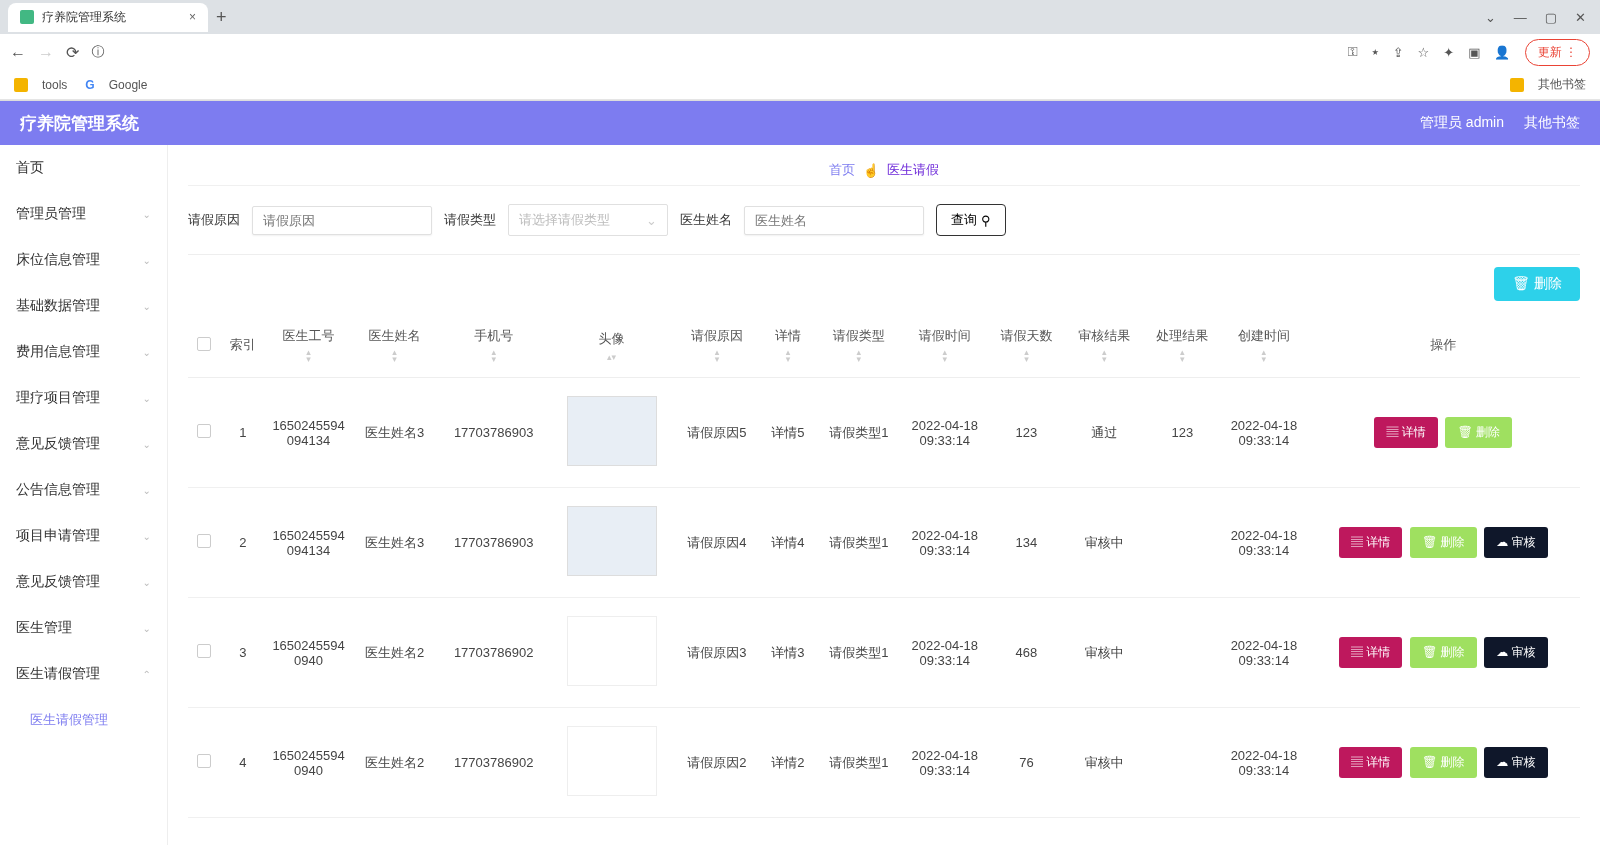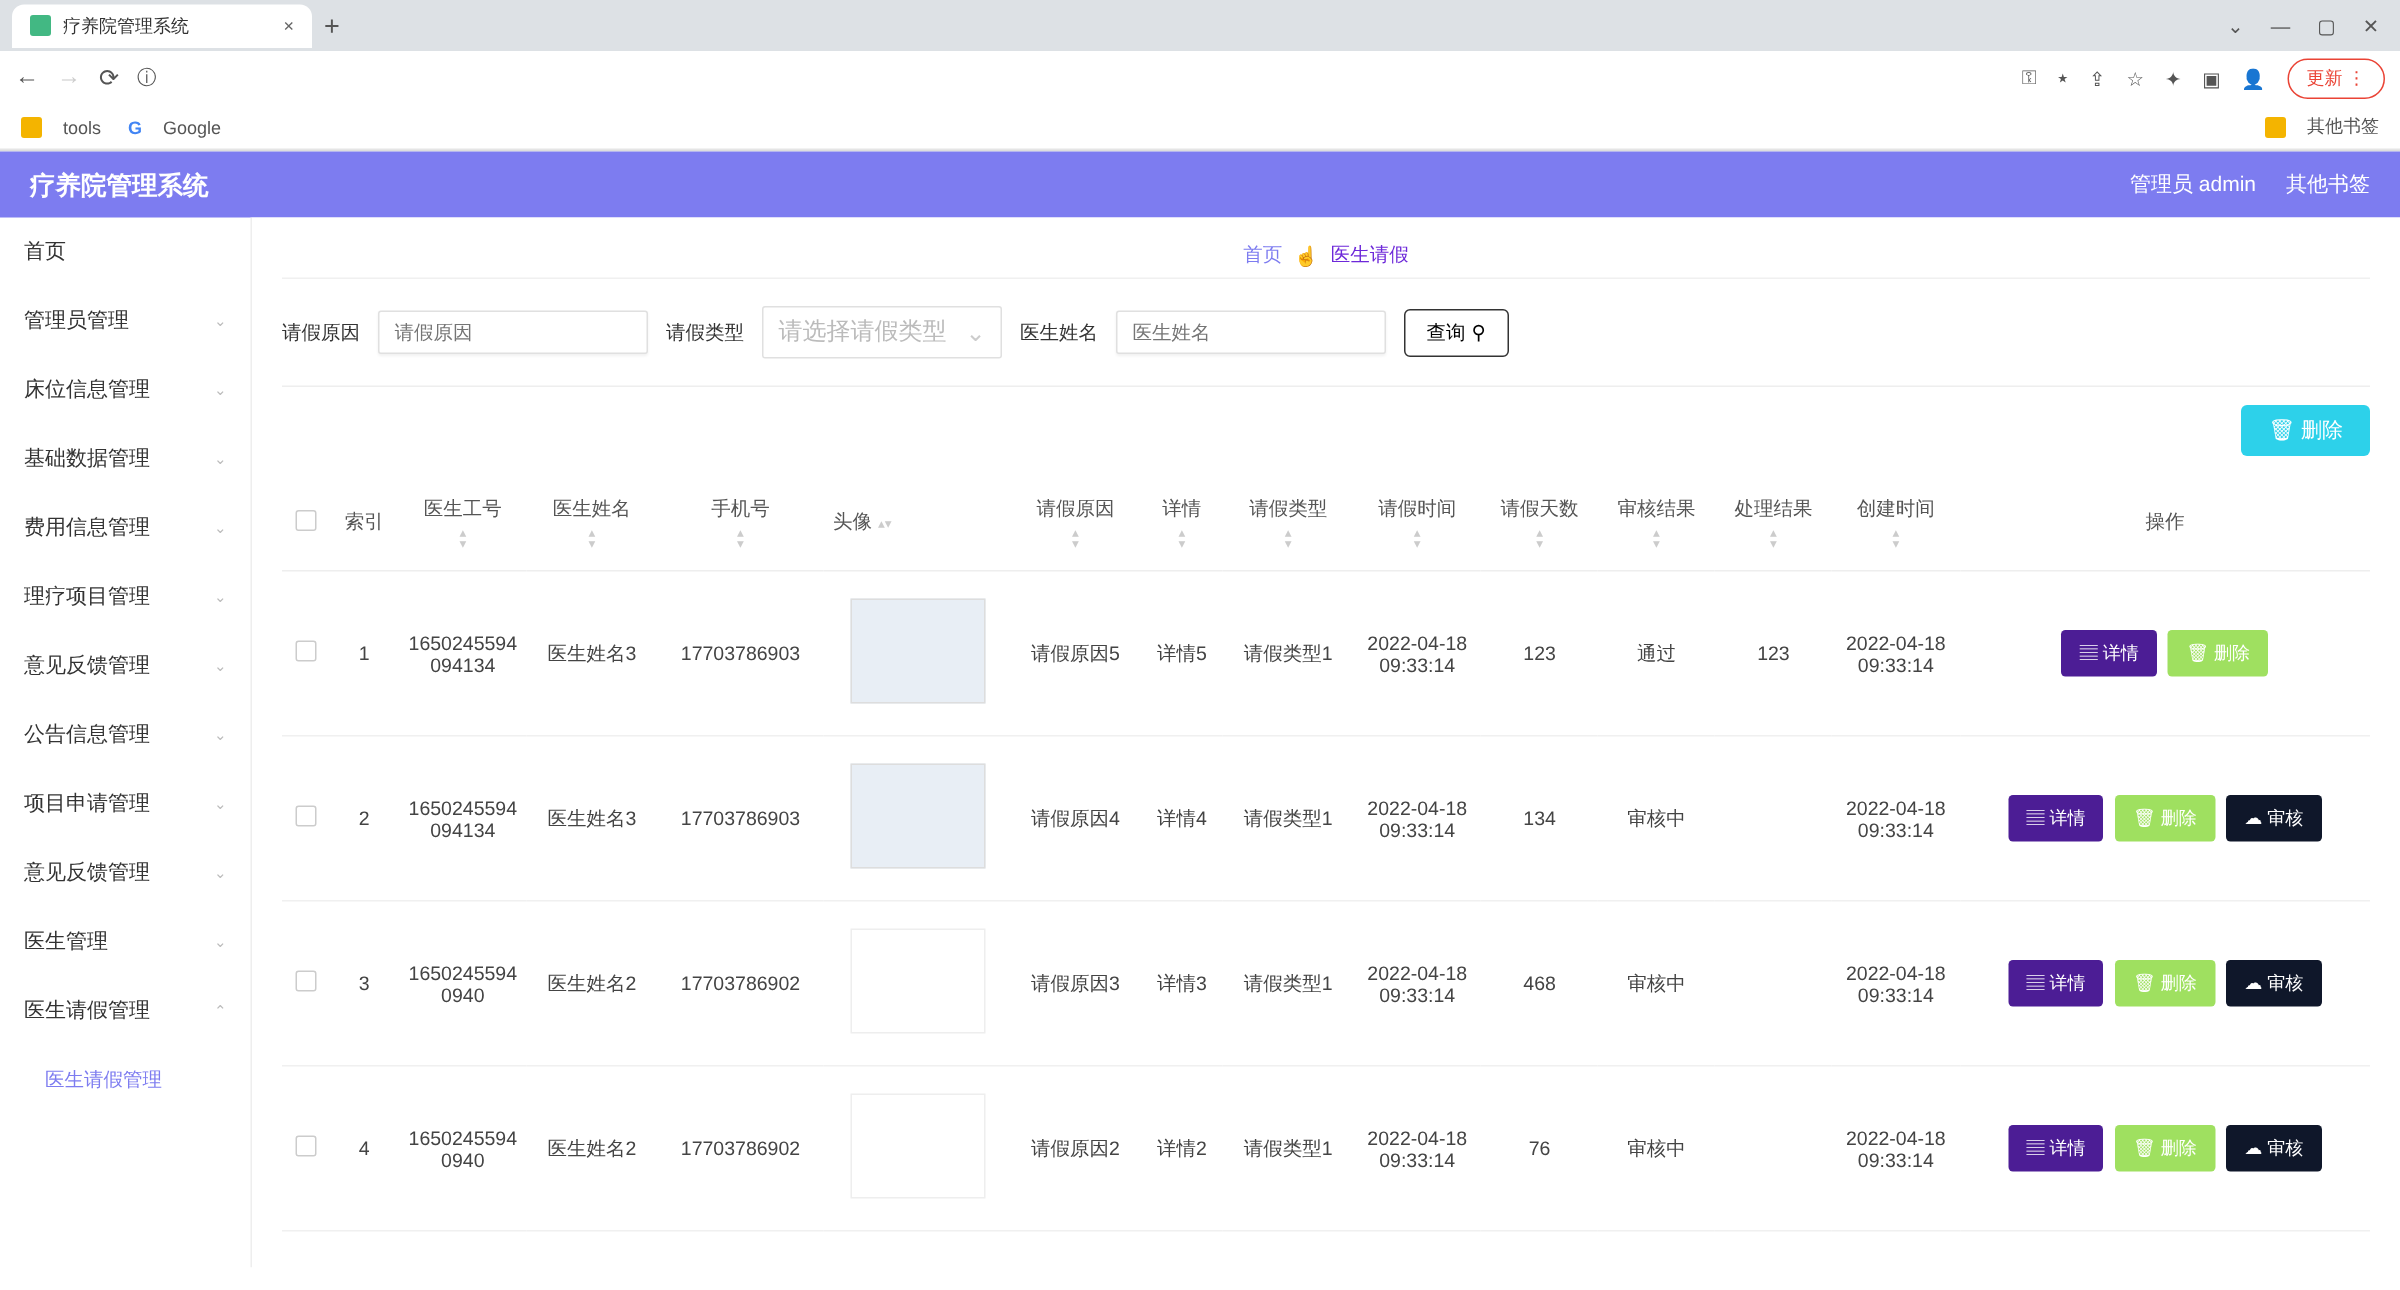--- a/index.html
+++ b/index.html
@@ -30,32 +30,32 @@
 .menu-item.sub{padding-left:30px;font-size:13px;color:#7d7cf0}
 .chevron{color:#bbb;font-size:10px}
 .main{flex:1;padding:10px 20px 20px 20px;background:#fff}
 .breadcrumb{display:flex;align-items:center;gap:8px;font-size:13px;padding:6px 0;justify-content:center;border-bottom:1px solid #f0f0f0}
 .bc-home{color:#7d7cf0}
 .bc-sep{color:#f7931e}
 .bc-cur{color:#6d28d9}
 .filter-bar{display:flex;align-items:center;gap:12px;padding:18px 0;border-bottom:1px solid #eee}
 .f-label{font-size:13px;color:#333}
 .f-input{border:1px solid #e0e0e0;padding:6px 10px;font-size:13px;width:180px;color:#999;background:#fff;border-radius:2px;box-shadow:0 1px 2px rgba(0,0,0,0.06)}
-.f-select{border:1px solid #e0e0e0;padding:6px 10px;font-size:16px;width:160px;color:#bbb;background:#fff;border-radius:2px;display:flex;justify-content:space-between;align-items:center}
+.f-select{border:1px solid #e0e0e0;padding:6px 10px;font-size:13px;width:160px;color:#bbb;background:#fff;border-radius:2px;display:flex;justify-content:space-between;align-items:center}
 .f-btn{border:1px solid #333;background:#fff;padding:6px 14px;border-radius:4px;font-size:13px;cursor:pointer;display:flex;align-items:center;gap:4px}
 .del-bar{display:flex;justify-content:flex-end;padding:12px 0}
 .btn-del-top{background:#2dd1ea;color:#fff;padding:8px 18px;border:none;border-radius:4px;font-size:14px;cursor:pointer}
 .table{width:100%;border-collapse:collapse}
 .table th{padding:14px 6px;font-size:13px;color:#555;border-bottom:1px solid #eee;text-align:center;font-weight:normal}
 .table td{padding:18px 6px;font-size:13px;color:#444;border-bottom:1px solid #f0f0f0;text-align:center;vertical-align:middle}
 .sort-ic{display:block;font-size:9px;color:#ccc;line-height:7px;margin-top:2px}
 .avatar{width:90px;height:70px;background:#e8eef5;border:1px solid #ddd;display:inline-block}
 .avatar.cartoon{background:#fff;border:1px solid #eee}
 .btn{padding:7px 12px;border:none;border-radius:3px;font-size:12px;color:#fff;cursor:pointer;margin:0 2px;display:inline-flex;align-items:center;gap:3px}
-.btn-detail{background:#4c1d95}
+.btn-detail{background:#be185d}
 .btn-delete{background:#9fe060}
 .btn-audit{background:#0f172a}
 .checkbox{width:14px;height:14px;border:1px solid #ccc;display:inline-block;border-radius:2px}
 .th-wrap{display:flex;flex-direction:column;align-items:center;gap:2px}
 </style>
 </head>
 <body>
 
 <div class="browser-chrome">
   <div class="tab-bar">
@@ -216,21 +216,21 @@
                 <span class="sort-ic">▴<br>▾</span>
               </div>
             </th>
           <th>
               <div class="th-wrap">
                 <span>手机号</span>
                 <span class="sort-ic">▴<br>▾</span>
               </div>
             </th>
           <th>
-              <div class="th-wrap" style="flex-direction:row;gap:4px">
+              <div class="th-wrap" style="flex-direction:column;gap:4px">
                 <span>头像</span>
                 <span class="sort-ic">▴▾</span>
               </div>
             </th>
           <th>
               <div class="th-wrap">
                 <span>请假原因</span>
                 <span class="sort-ic">▴<br>▾</span>
               </div>
             </th>

